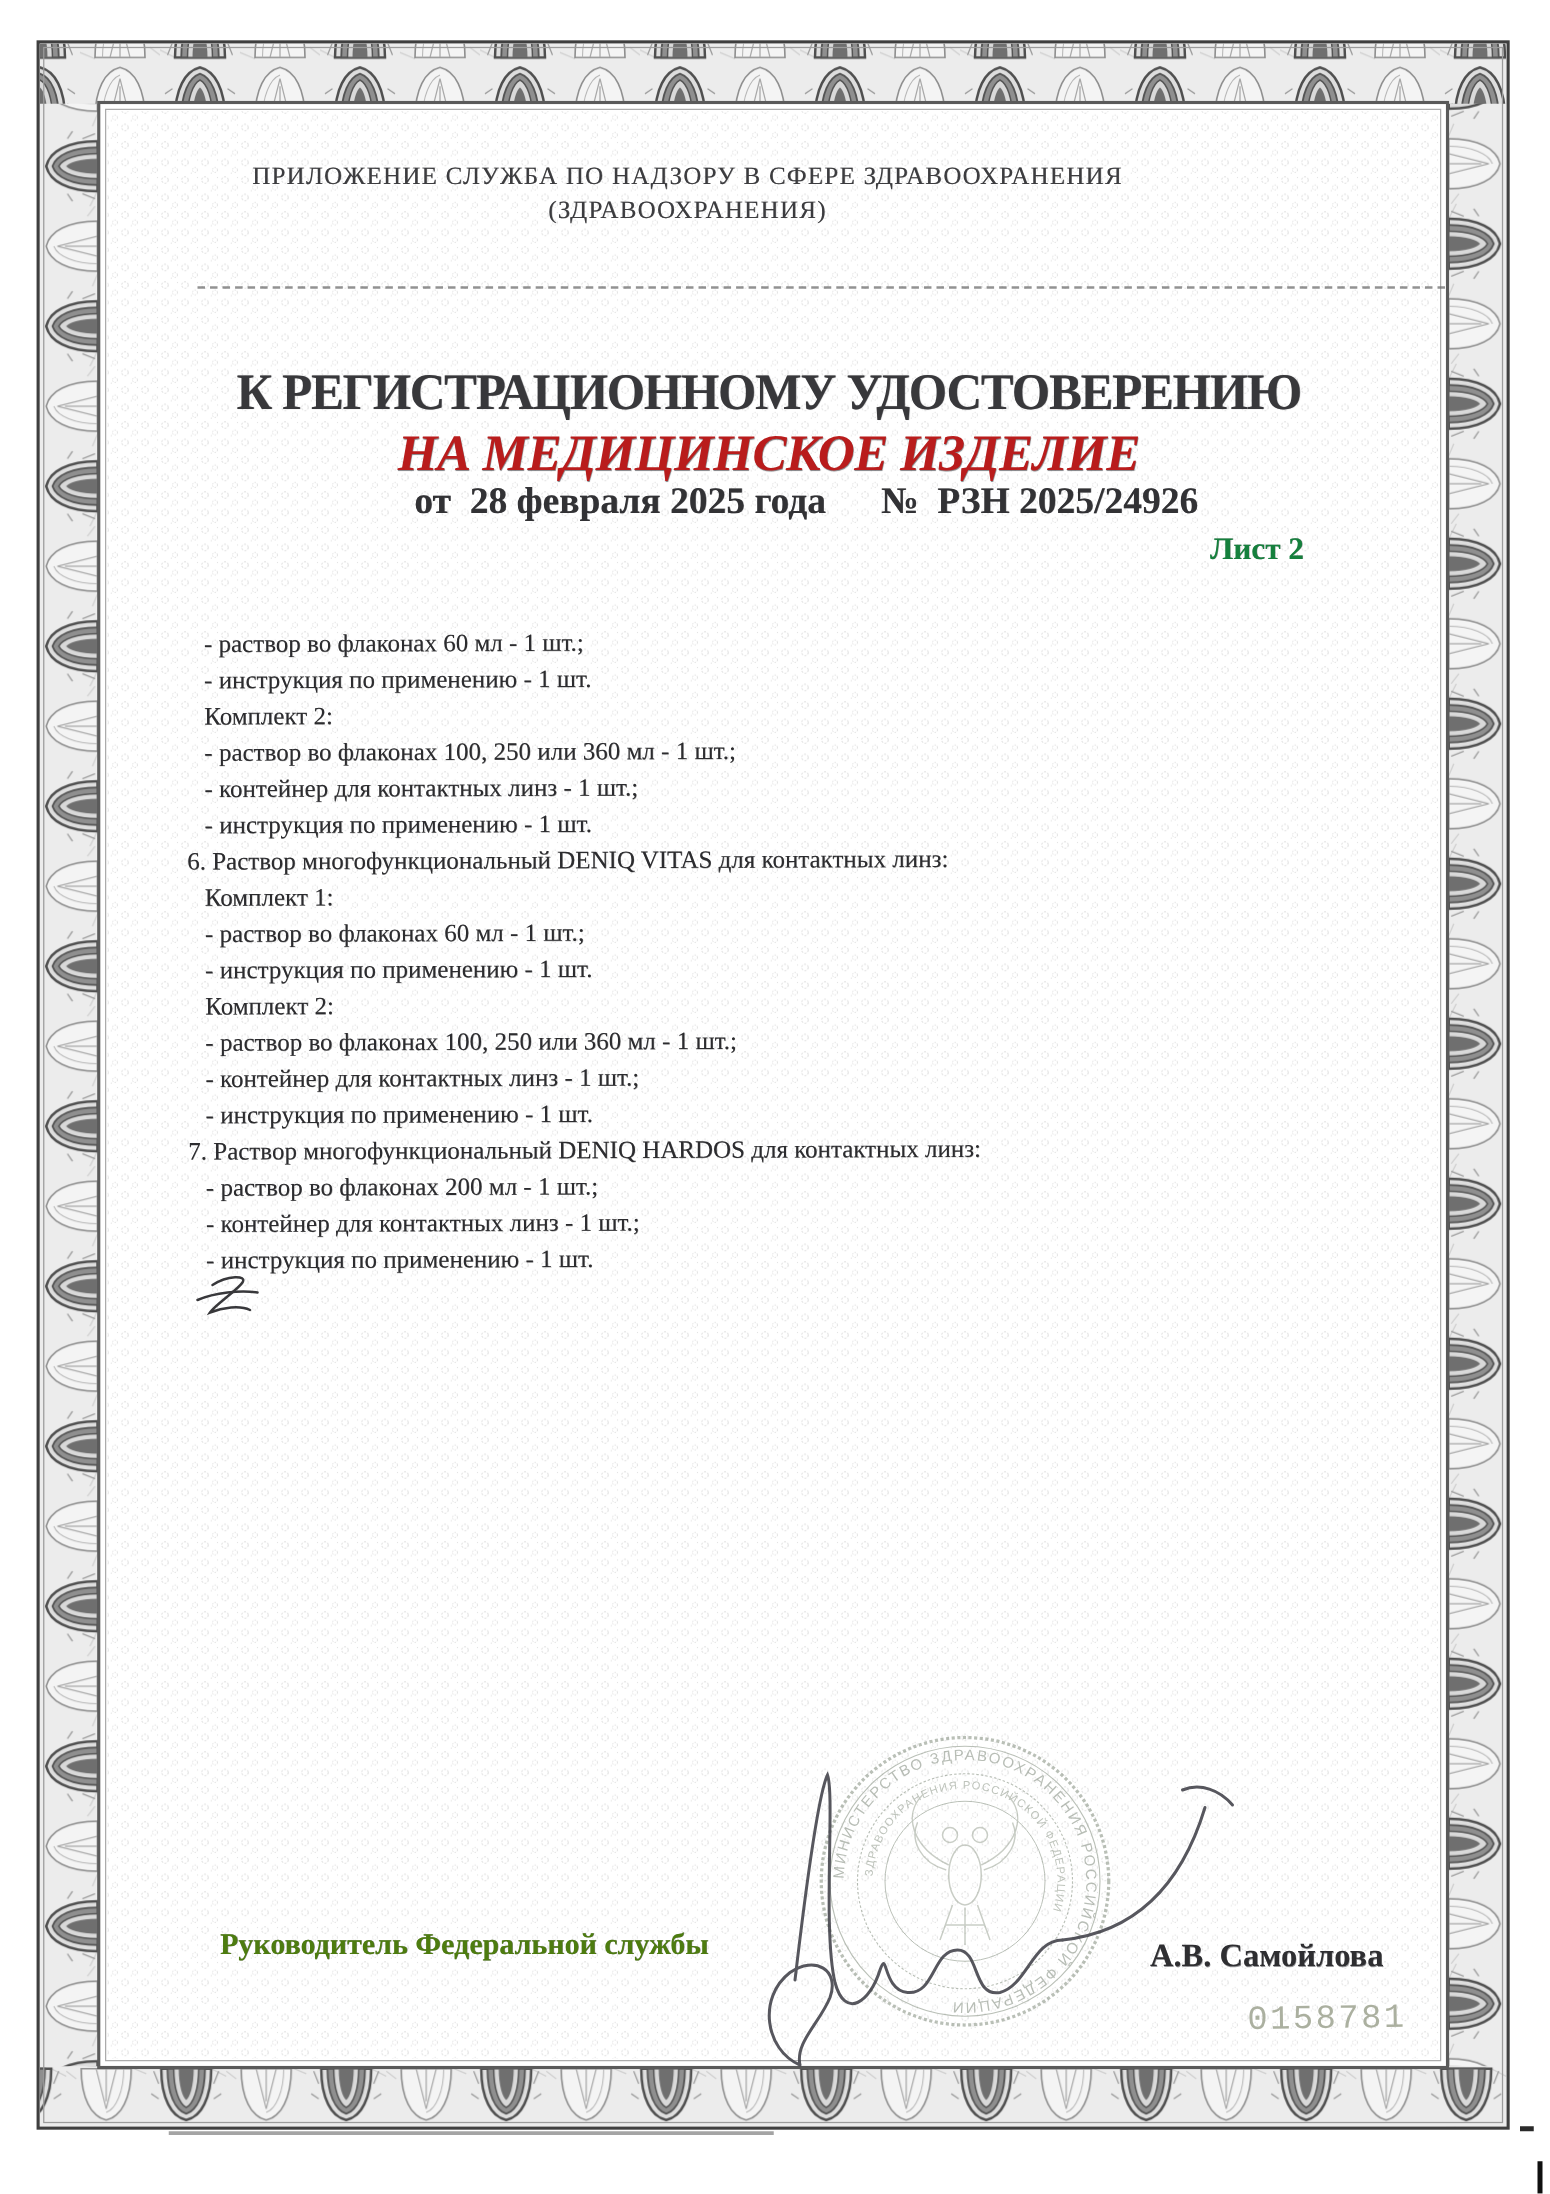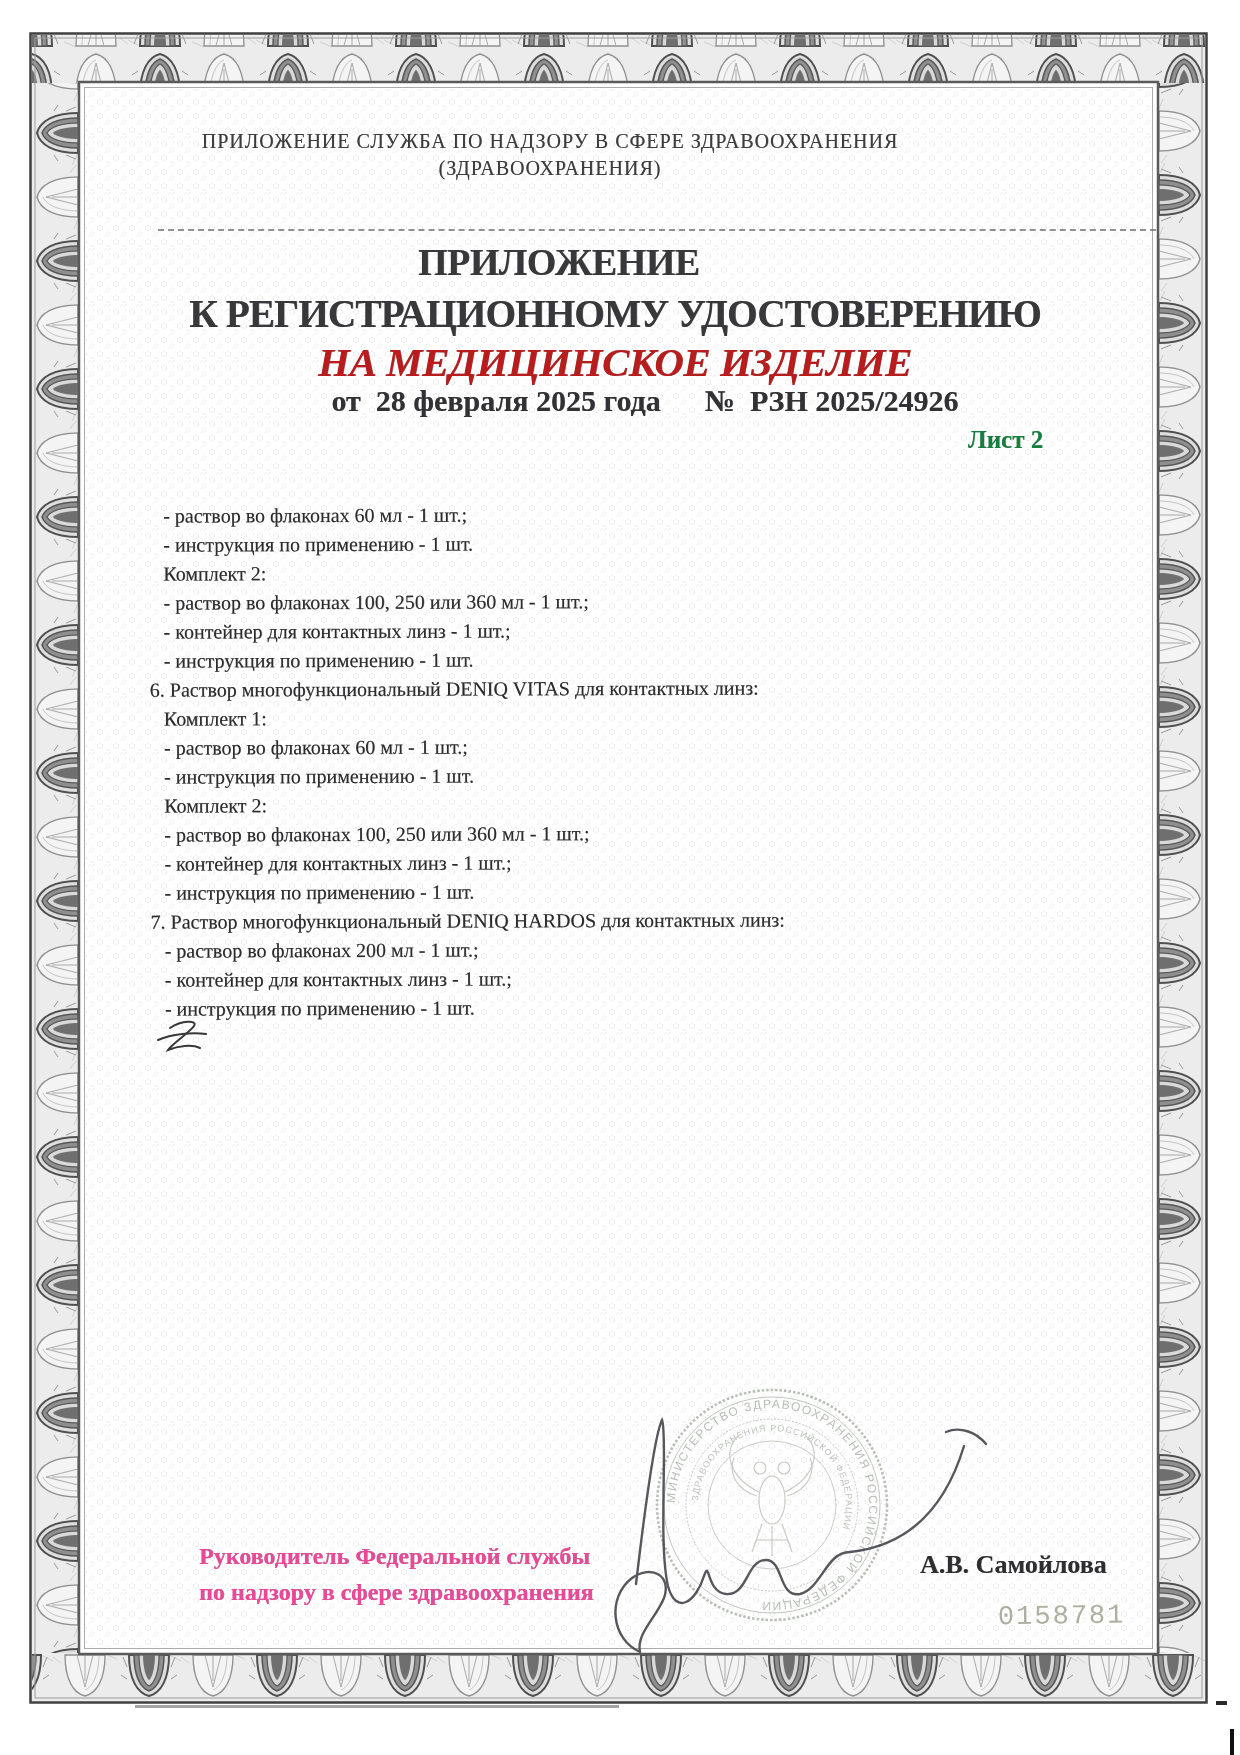--- a/index.html
+++ b/index.html
@@ -58,23 +58,22 @@
   }
   .body-block{
     left:164px;top:500px;width:920px;
     font-size:20px;line-height:29px;color:#2c2c2f;
     text-shadow:0.3px 0.3px 0.4px rgba(60,60,60,.5);
     transform:rotate(-0.2deg);
   }
   .body-block .num{margin-left:-14px;}
   .footer-title{
     left:176px;top:1538px;width:520px;
-    font-size:24px;font-weight:bold;line-height:36px;color:#ec4899;
+    font-size:24px;font-weight:bold;line-height:36px;color:#4d7c0f;
     text-shadow:0.4px 0.4px 0.5px rgba(50,50,55,.55);
-    margin-left:23px;
   }
   .signer{
     left:920px;top:1550px;width:220px;
     font-size:26px;font-weight:bold;color:#2e2e31;
     text-shadow:0.4px 0.4px 0.5px rgba(50,50,55,.5);
   }
   .serial{
     left:998px;top:1601px;width:170px;
     font-family:"Liberation Mono","DejaVu Sans Mono",monospace;
     font-size:27px;letter-spacing:2px;color:#a3a896;
@@ -179,21 +178,20 @@
     </g>
   </svg>
 
   <div class="txt agency center">
     <div>ПРИЛОЖЕНИЕ СЛУЖБА ПО НАДЗОРУ В СФЕРЕ ЗДРАВООХРАНЕНИЯ</div>
     <div>(ЗДРАВООХРАНЕНИЯ)</div>
   </div>
 
   <div class="sep"></div>
 
-  <div class="txt title1 center">ПРИЛОЖЕНИЕ</div>
   <div class="txt title2 center">К РЕГИСТРАЦИОННОМУ УДОСТОВЕРЕНИЮ</div>
   <div class="txt title3 center">НА МЕДИЦИНСКОЕ ИЗДЕЛИЕ</div>
 
   <div class="txt date-row">
     <span>от  28 февраля 2025 года</span><span class="gap"></span><span>№</span>&nbsp;&nbsp;<span>РЗН 2025/24926</span>
   </div>
 
   <div class="txt sheet">Лист 2</div>
 
   <div class="txt body-block">
@@ -212,21 +210,20 @@
     <div>- контейнер для контактных линз - 1 шт.;</div>
     <div>- инструкция по применению - 1 шт.</div>
     <div class="num">7. Раствор многофункциональный DENIQ HARDOS для контактных линз:</div>
     <div>- раствор во флаконах 200 мл - 1 шт.;</div>
     <div>- контейнер для контактных линз - 1 шт.;</div>
     <div>- инструкция по применению - 1 шт.</div>
   </div>
 
   <div class="txt footer-title">
     <div>Руководитель Федеральной службы</div>
-    <div>по надзору в сфере здравоохранения</div>
   </div>
   <div class="txt signer">А.В. Самойлова</div>
 
   <div class="txt serial">0158781</div>
 
   <div class="scan-line"></div>
   <div class="mark-dash"></div>
   <div class="mark-bar"></div>
 
 </div>

